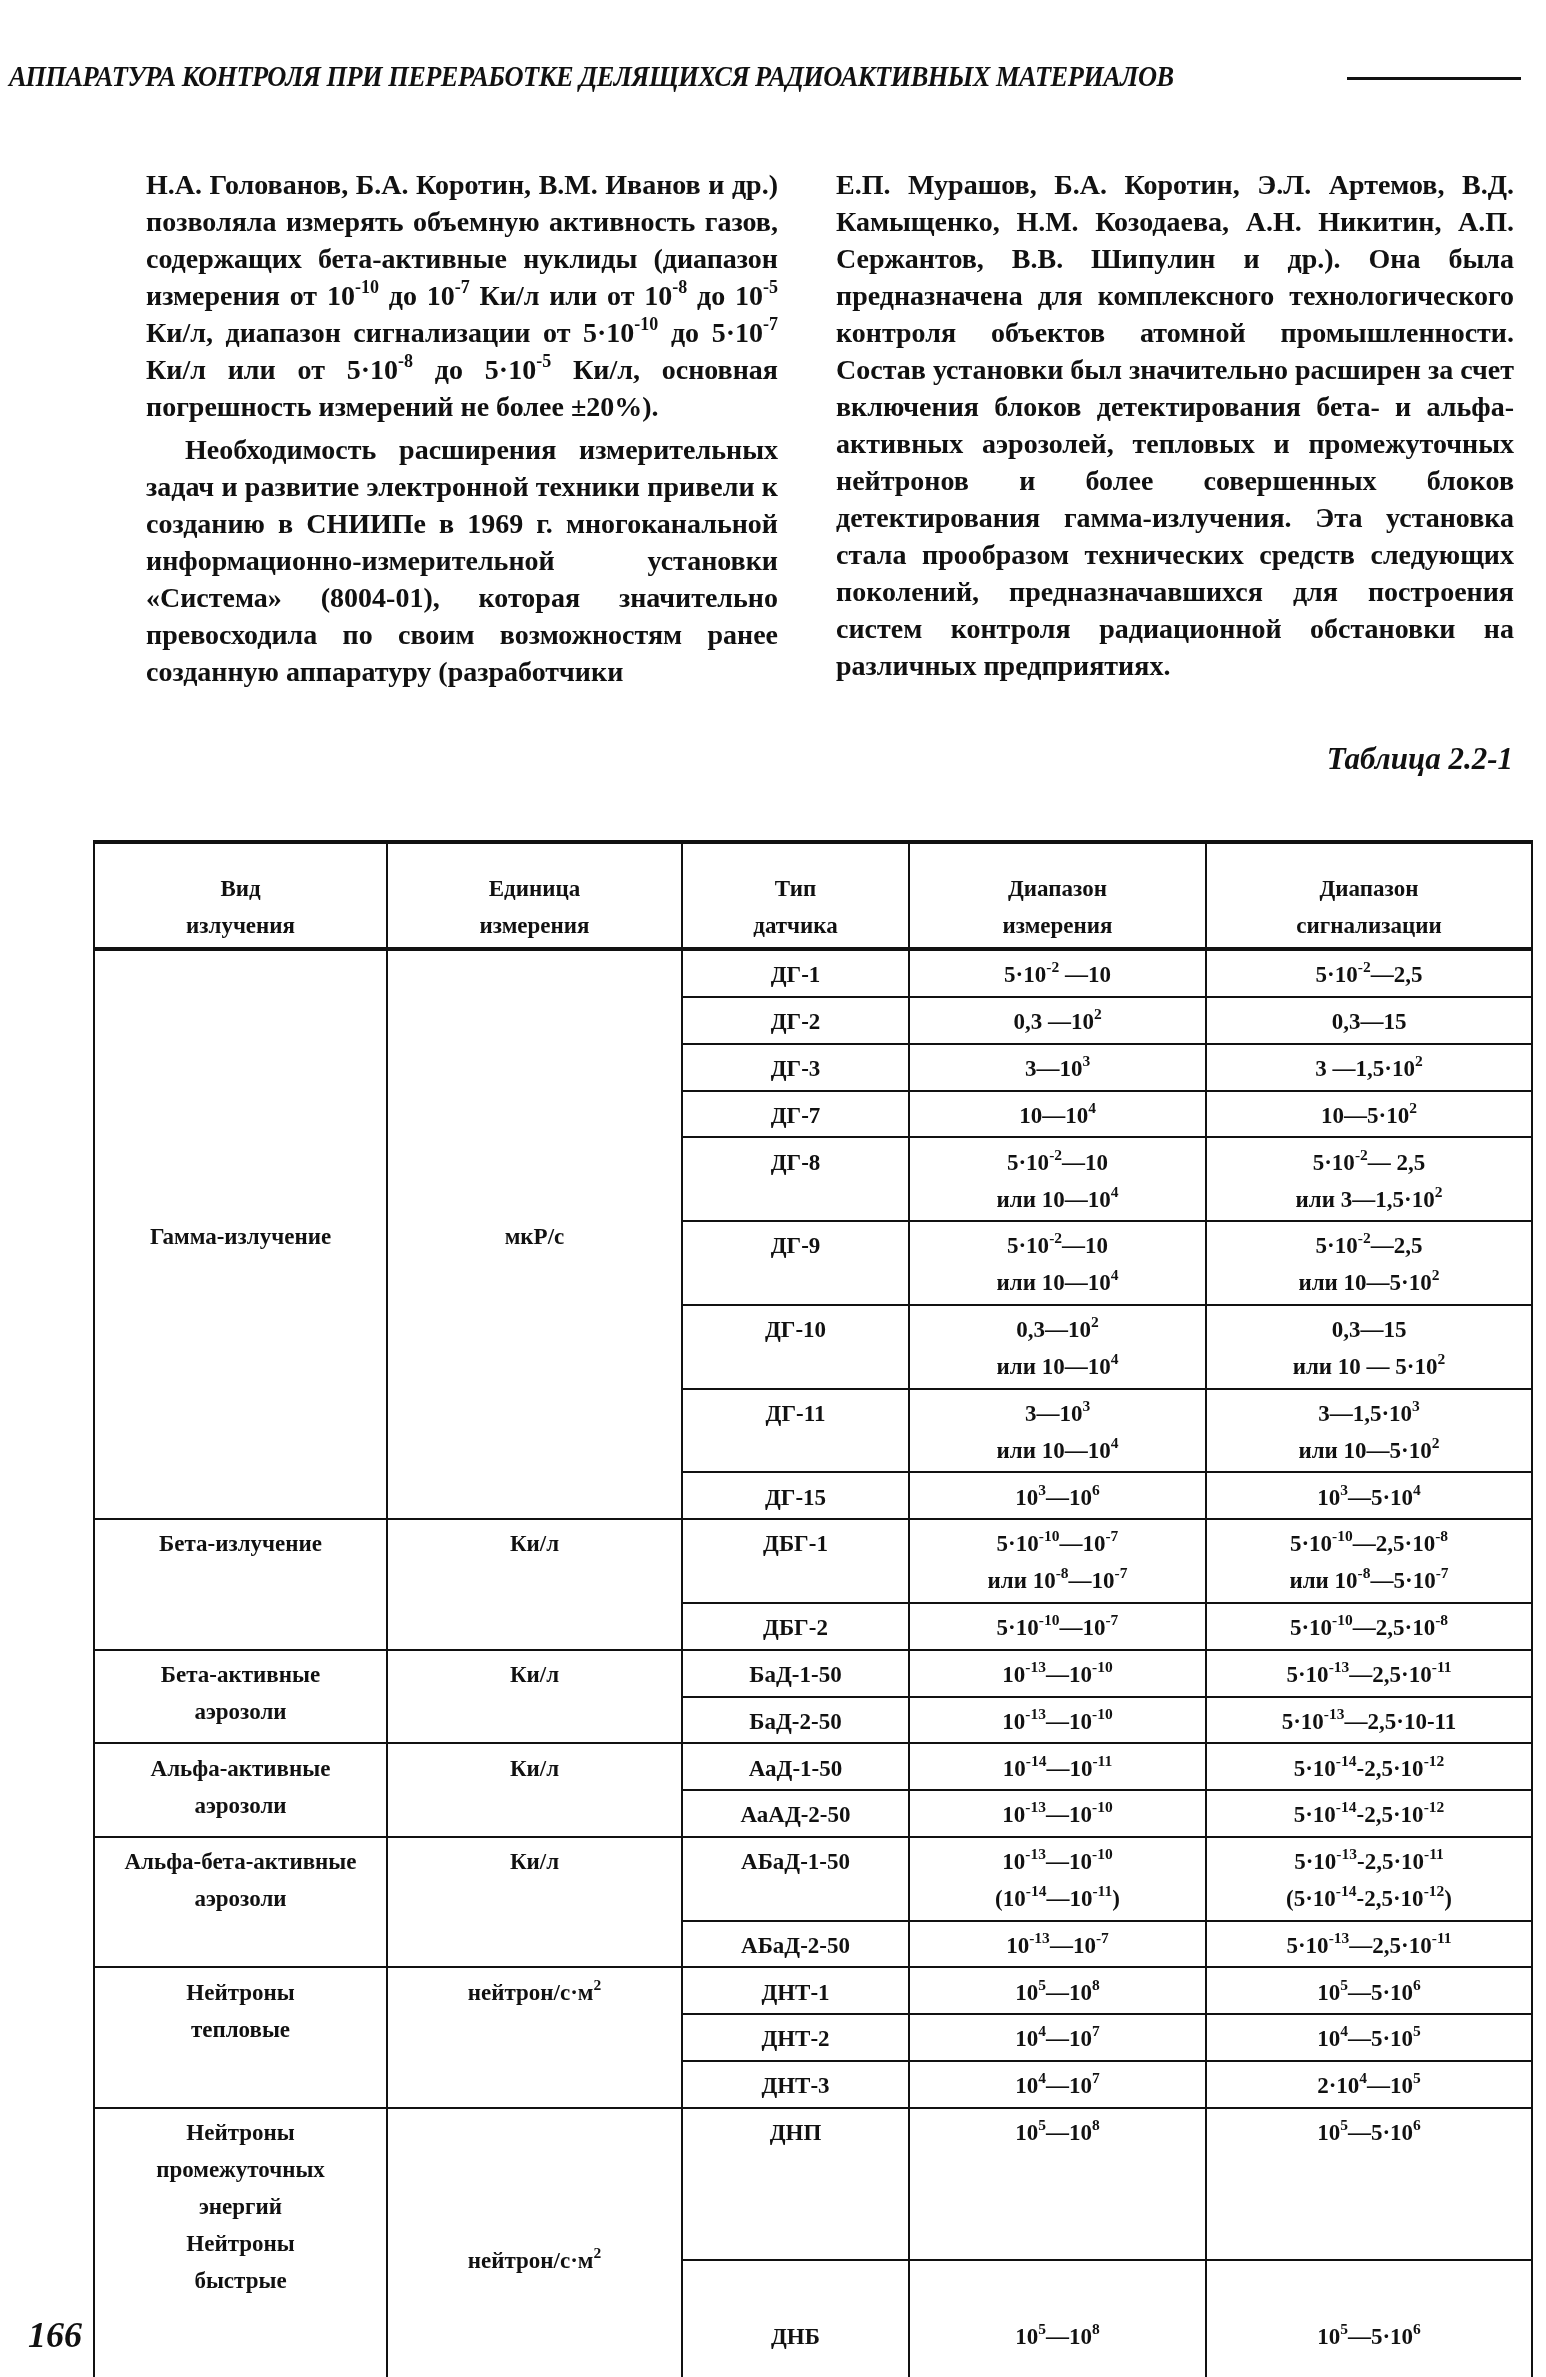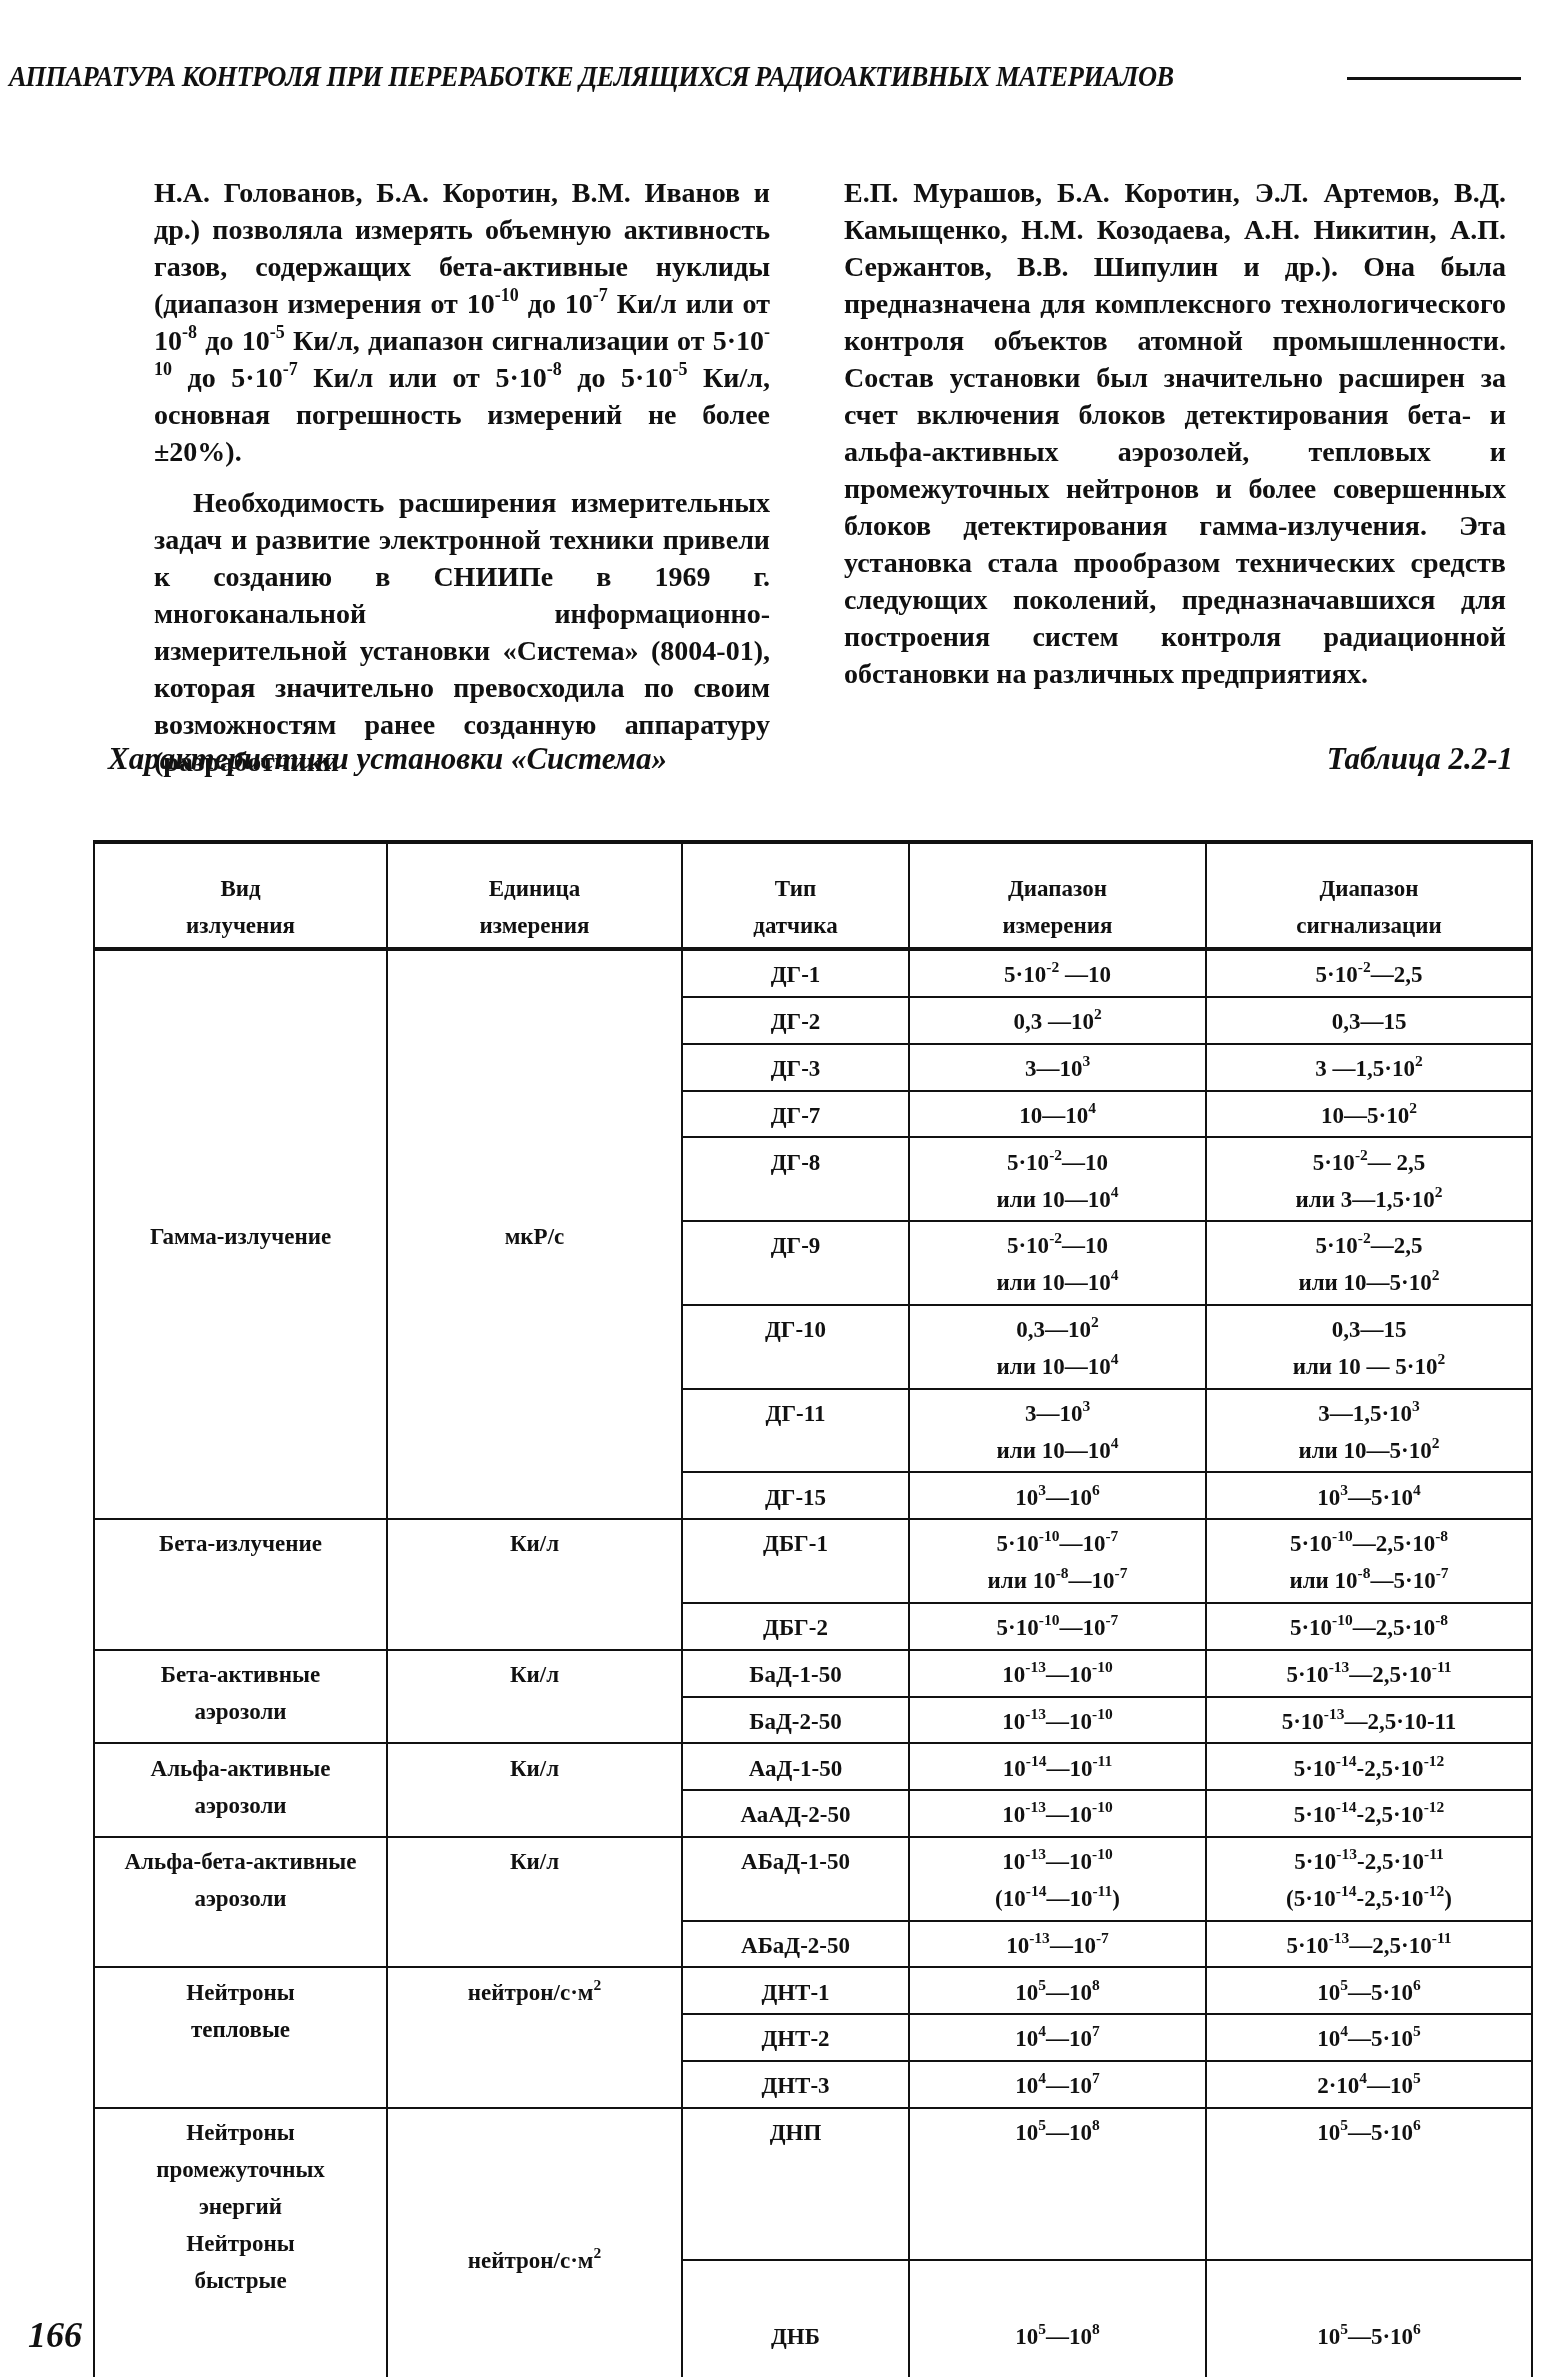--- a/index.html
+++ b/index.html
@@ -19,21 +19,21 @@
     }
     .running-head .rule {
       position: absolute; right: 0; top: 18px; width: 174px; height: 3.2px; background: #111;
     }
     .col {
       position: absolute; top: 160px; width: 644px;
       font-size: 28px; line-height: 37px; text-align: justify; font-weight: bold;
     }
     .col.left { left: 140px; }
     .col.right { left: 830px; width: 690px; }
-    .col p { margin: 14px; }
+    .col p { margin: 6px; }
     .col p.indent { text-indent: 39px; }
     .col sup { font-size: 18px; line-height: 0; vertical-align: 11.6px; }
     .caption-row {
       position: absolute; left: 108px; top: 741px; width: 1405px; height: 52px;
     }
     .caption-row span {
       position: absolute; top: 0;
       font-weight: bold; font-style: italic; font-size: 31px; white-space: nowrap;
     }
     .caption-row .cap-title { left: 0; }
@@ -74,21 +74,20 @@
 
 <div class="col left">
     <p>Н.А. Голованов, Б.А. Коротин, В.М. Иванов и др.) позволяла измерять объемную активность газов, содержащих бета-активные нуклиды (диапазон измерения от 10<sup>-10</sup> до 10<sup>-7</sup> Ки/л или от 10<sup>-8</sup> до 10<sup>-5</sup> Ки/л, диапазон сигнализации от 5·10<sup>-10</sup> до 5·10<sup>-7</sup> Ки/л или от 5·10<sup>-8</sup> до 5·10<sup>-5</sup> Ки/л, основная погрешность измерений не более ±20%).</p>
     <p class="indent">Необходимость расширения измерительных задач и развитие электронной техники привели к созданию в СНИИПе в 1969 г. многоканальной информационно-измерительной установки «Система» (8004-01), которая значительно превосходила по своим возможностям ранее созданную аппаратуру (разработчики</p>
   </div>
 <div class="col right">
     <p>Е.П. Мурашов, Б.А. Коротин, Э.Л. Артемов, В.Д. Камыщенко, Н.М. Козодаева, А.Н. Никитин, А.П. Сержантов, В.В. Шипулин и др.). Она была предназначена для комплексного технологического контроля объектов атомной промышленности. Состав установки был значительно расширен за счет включения блоков детектирования бета- и альфа-активных аэрозолей, тепловых и промежуточных нейтронов и более совершенных блоков детектирования гамма-излучения. Эта установка стала прообразом технических средств следующих поколений, предназначавшихся для построения систем контроля радиационной обстановки на различных предприятиях.</p>
   </div>
 
 <div class="caption-row">
-  <span class="cap-title">Характеристики установки «Система»</span>
   <span class="cap-num">Таблица 2.2-1</span>
 </div>
 
 <table class="specs">
   <colgroup>
     <col class="c1">
       <col class="c2">
       <col class="c3">
       <col class="c4">
       <col class="c5">

